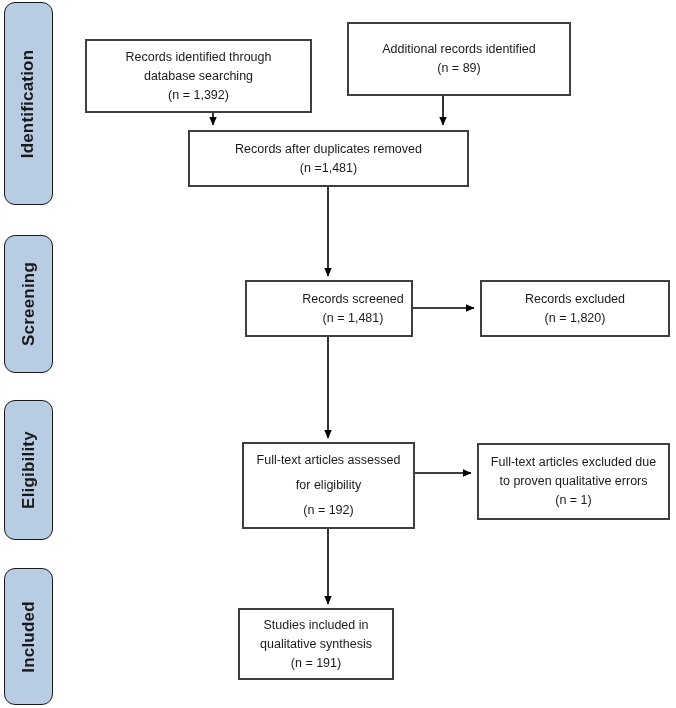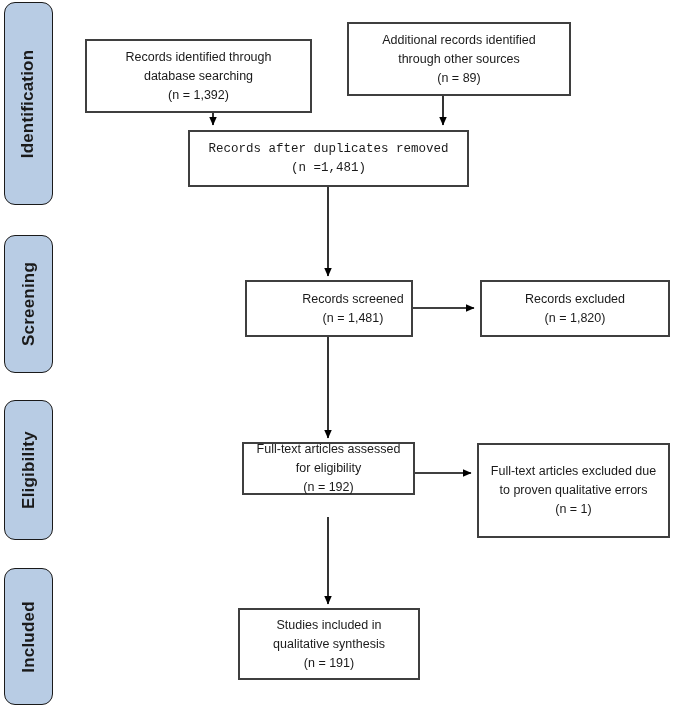--- a/index.html
+++ b/index.html
@@ -53,26 +53,26 @@
     line-height: 1.52;
   }
   
   .stage.identification { left: 4px;  top: 2px;   width: 49px; height: 203px; }
   .stage.screening      { left: 4px;  top: 235px; width: 49px; height: 138px; }
   .stage.eligibility    { left: 4px;  top: 400px; width: 49px; height: 140px; }
   .stage.included       { left: 4px;  top: 568px; width: 49px; height: 137px; }
   
   .fbox.identified         { left: 85px;  top: 15px;  width: 227px; height: 74px; margin-top: 24px; }
   .fbox.additional         { left: 347px; top: 22px;  width: 224px; height: 74px; }
-  .fbox.duplicates         { left: 188px; top: 130px; width: 281px; height: 57px; font-family: Liberation Mono, monospace; }
+  .fbox.duplicates         { left: 188px; top: 130px; width: 281px; height: 57px; }
   .fbox.screened           { left: 245px; top: 280px; width: 168px; height: 57px; padding-left: 48px; }
   .fbox.excluded           { left: 480px; top: 280px; width: 190px; height: 57px; }
-  .fbox.fulltext-assessed  { left: 242px; top: 442px; width: 173px; height: 53px; }
-  .fbox.fulltext-excluded  { left: 477px; top: 443px; width: 193px; height: 95px; }
-  .fbox.included-studies   { left: 238px; top: 608px; width: 182px; height: 72px; }
+  .fbox.fulltext-assessed  { left: 242px; top: 442px; width: 173px; height: 87px; gap: 6px; }
+  .fbox.fulltext-excluded  { left: 477px; top: 443px; width: 193px; height: 77px; }
+  .fbox.included-studies   { left: 238px; top: 608px; width: 156px; height: 72px; }
 </style>
 </head>
 <body>
 
 <div class="canvas">
 
   <svg class="arrows" width="676" height="708" viewBox="0 0 676 708">
     <defs>
       <marker id="ah" viewBox="0 0 8 7" markerWidth="9" markerHeight="8" refX="7.5" refY="3.5" orient="auto" markerUnits="userSpaceOnUse">
         <path d="M0,0 L8,3.5 L0,7 Z" fill="#000000"></path>
@@ -101,21 +101,20 @@
   </div>
 
   <div class="fbox identified">
     <div>Records identified through</div>
     <div>database searching</div>
     <div>(n = 1,392)</div>
   </div>
 
   <div class="fbox additional">
     <div>Additional records identified</div>
-    <div>through other sources</div>
     <div>(n = 89)</div>
   </div>
 
   <div class="fbox duplicates">
     <div>Records after duplicates removed</div>
     <div>(n =1,481)</div>
   </div>
 
   <div class="fbox screened">
     <div>Records screened</div>

